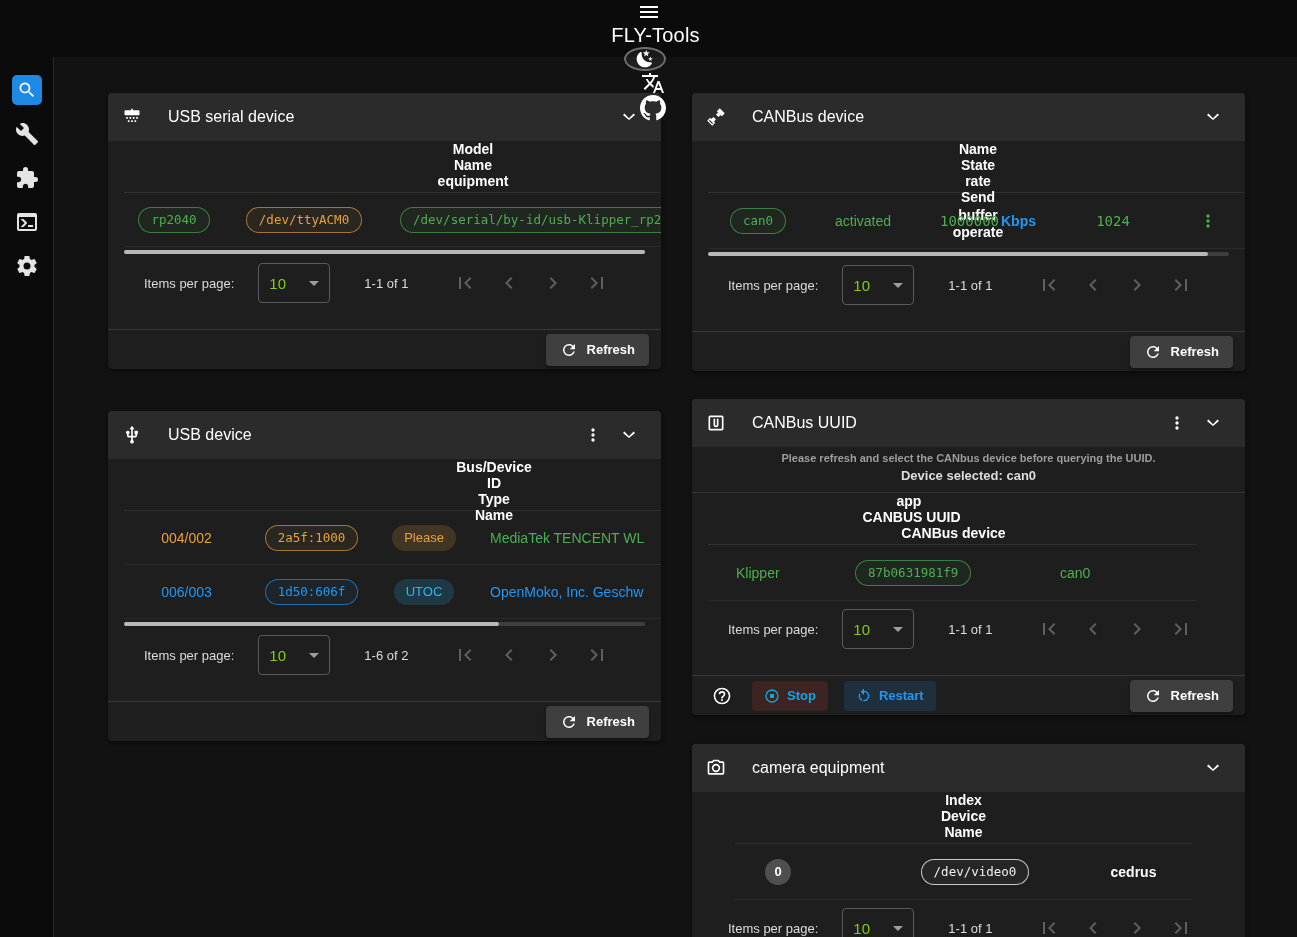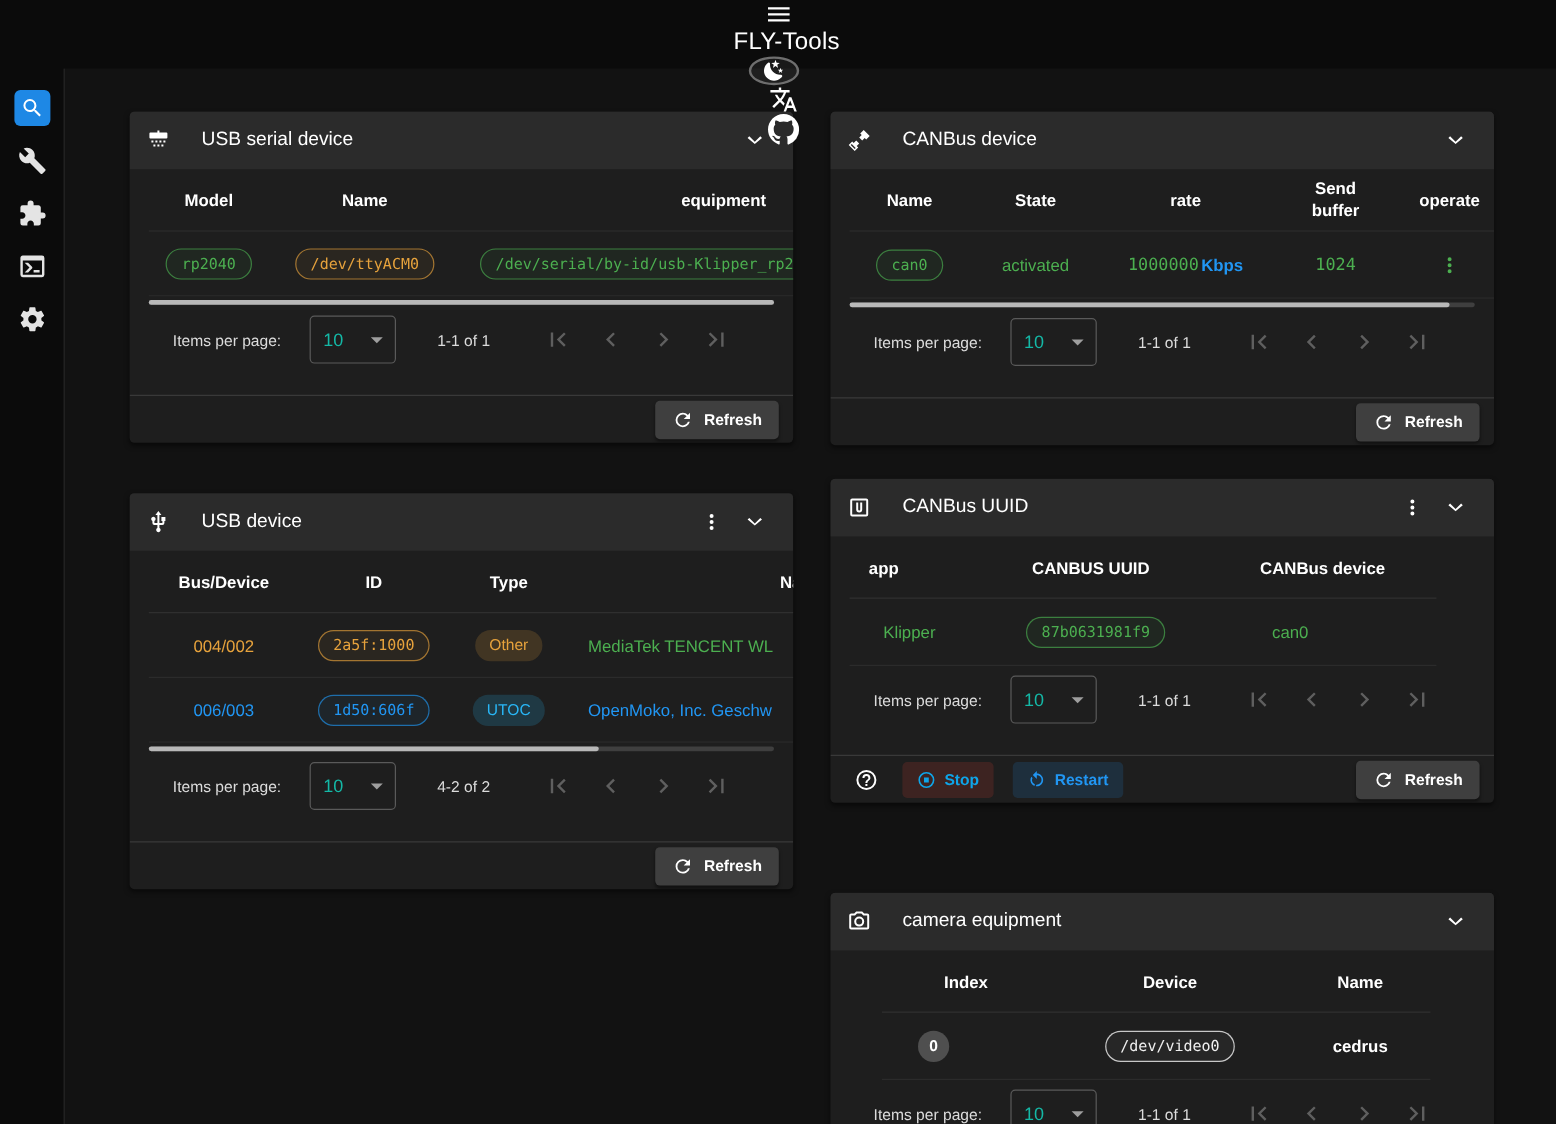--- a/index.html
+++ b/index.html
@@ -49,21 +49,21 @@
     height:48px; background:#2b2b2b; display:flex; align-items:center; padding:0 14px;
   }
   .card-header .c-icon { color:#fff; margin-right:26px; }
   .card-title { font-size:16px; font-weight:500; color:#fff; }
   .hdr-spacer { flex:1; }
   .hdr-btn { background:none; border:none; color:#fff; width:36px; height:36px; border-radius:50%;
     display:flex; align-items:center; justify-content:center; cursor:pointer; }
 
   .table { overflow:hidden; }
   .trow { display:flex; align-items:center; }
-  .thead-row { height:52px; border-bottom:1px solid rgba(255,255,255,.08); }
+  .thead-row { height:52px; border-bottom:1px solid rgba(255,255,255,.08);flex-direction:column; }
   .data-row { height:54px; border-bottom:1px solid rgba(255,255,255,.06); }
   .th { font-weight:700; font-size:14px; color:#fff; text-align:center; }
   .td { display:flex; align-items:center; justify-content:center; }
   .td.left, .th.left { justify-content:flex-start; text-align:left; }
   .th-wrap { display:inline-block; width:48px; line-height:1.25; }
 
   .mono { font-family:"DejaVu Sans Mono", monospace; }
 
   .chip {
     display:inline-flex; align-items:center; height:26px; padding:0 12px; border-radius:14px;
@@ -88,21 +88,21 @@
   .hscroll .thumb { height:100%; background:#b8b8b8; border-radius:2px; }
 
   
   .pagination {
     height:56px; display:flex; align-items:center; padding:0 42px 0 36px;
     color:#dcdcdc; font-size:13px;
   }
   .select-box {
     margin-left:24px; width:72px; height:40px; border:1px solid #5a5a5a; border-radius:4px;
     display:flex; align-items:center; justify-content:space-between; padding:0 10px; cursor:pointer;
-    color:#14b8a6; font-size:15px; font-weight:500; background:transparent;
+    color:#84cc16; font-size:15px; font-weight:500; background:transparent;
   }
   .caret { width:0; height:0; border-left:5px solid transparent; border-right:5px solid transparent;
     border-top:5px solid #9e9e9e; }
   .range { margin-left:34px; white-space:nowrap; }
   .nav-group { margin-left:auto; display:flex; align-items:center; }
   .nav-btn { width:44px; height:40px; background:none; border:none; color:#5f5f5f;
     display:flex; align-items:center; justify-content:center; cursor:default; }
 
   .spacer18 { height:18px; }
   .card-actions {
@@ -308,21 +308,21 @@
       <div class="th ud-c2">ID</div>
       <div class="th ud-c3">Type</div>
       <div class="th ud-c4">Name</div>
     </div>
     <div class="trow data-row">
       <div class="td ud-c1 t-amber">004/002</div>
       <div class="td ud-c2">
           <span class="chip chip-amber">2a5f:1000</span>
         </div>
       <div class="td ud-c3">
-          <span class="tchip tchip-amber">Other</span>
+          <span class="tchip tchip-amber">Please</span>
         </div>
       <div class="td ud-c4 left t-green" style="padding-left:16px; white-space:nowrap;">MediaTek TENCENT WL</div>
     </div>
     <div class="trow data-row">
       <div class="td ud-c1 t-blue">006/003</div>
       <div class="td ud-c2">
           <span class="chip chip-blue">1d50:606f</span>
         </div>
       <div class="td ud-c3">
           <span class="tchip tchip-blue">UTOC</span>
@@ -332,21 +332,21 @@
   </div>
   <div class="hscroll">
       <div class="thumb" style="width:72%"></div>
     </div>
   <div class="pagination">
     <span>Items per page:</span>
     <div class="select-box">
       <span>10</span>
         <span class="caret"></span>
     </div>
-    <span class="range">4-2 of 2</span>
+    <span class="range">1-6 of 2</span>
     <div class="nav-group">
       <button class="nav-btn">
           <svg class="i24" viewBox="0 0 24 24">
             <path d="M18.41,16.59L13.82,12L18.41,7.41L17,6L11,12L17,18L18.41,16.59M6,6H8V18H6V6Z"></path>
           </svg>
         </button>
       <button class="nav-btn">
           <svg class="i24" viewBox="0 0 24 24">
             <path d="M15.41,16.58L10.83,12L15.41,7.41L14,6L8,12L14,18L15.41,16.58Z"></path>
           </svg>
@@ -473,20 +473,24 @@
       <svg class="i20" viewBox="0 0 24 24">
           <path d="M12,16A2,2 0 0,1 14,18A2,2 0 0,1 12,20A2,2 0 0,1 10,18A2,2 0 0,1 12,16M12,10A2,2 0 0,1 14,12A2,2 0 0,1 12,14A2,2 0 0,1 10,12A2,2 0 0,1 12,10M12,4A2,2 0 0,1 14,6A2,2 0 0,1 12,8A2,2 0 0,1 10,6A2,2 0 0,1 12,4Z"></path>
         </svg>
     </button>
     <button class="hdr-btn">
       <svg class="i24" viewBox="0 0 24 24">
           <path d="M7.41,8.58L12,13.17L16.59,8.58L18,10L12,15L6,10L7.41,8.58Z"></path>
         </svg>
     </button>
   </div>
+  <div class="notice">
+    <div class="notice-line1">Please refresh and select the CANbus device before querying the UUID.</div>
+    <div class="notice-line2">Device selected: can0</div>
+  </div>
   <div class="table cu-table">
     <div class="trow thead-row">
       <div class="th cu-c1 left" style="padding-left:16px">app</div>
       <div class="th cu-c2 left" style="padding-left:8px">CANBUS UUID</div>
       <div class="th cu-c3 left" style="padding-left:2px">CANBus device</div>
     </div>
     <div class="trow data-row" style="height:56px">
       <div class="td cu-c1 left t-green" style="padding-left:28px">Klipper</div>
       <div class="td cu-c2 left" style="padding-left:3px">
           <span class="chip chip-green">87b0631981f9</span>

